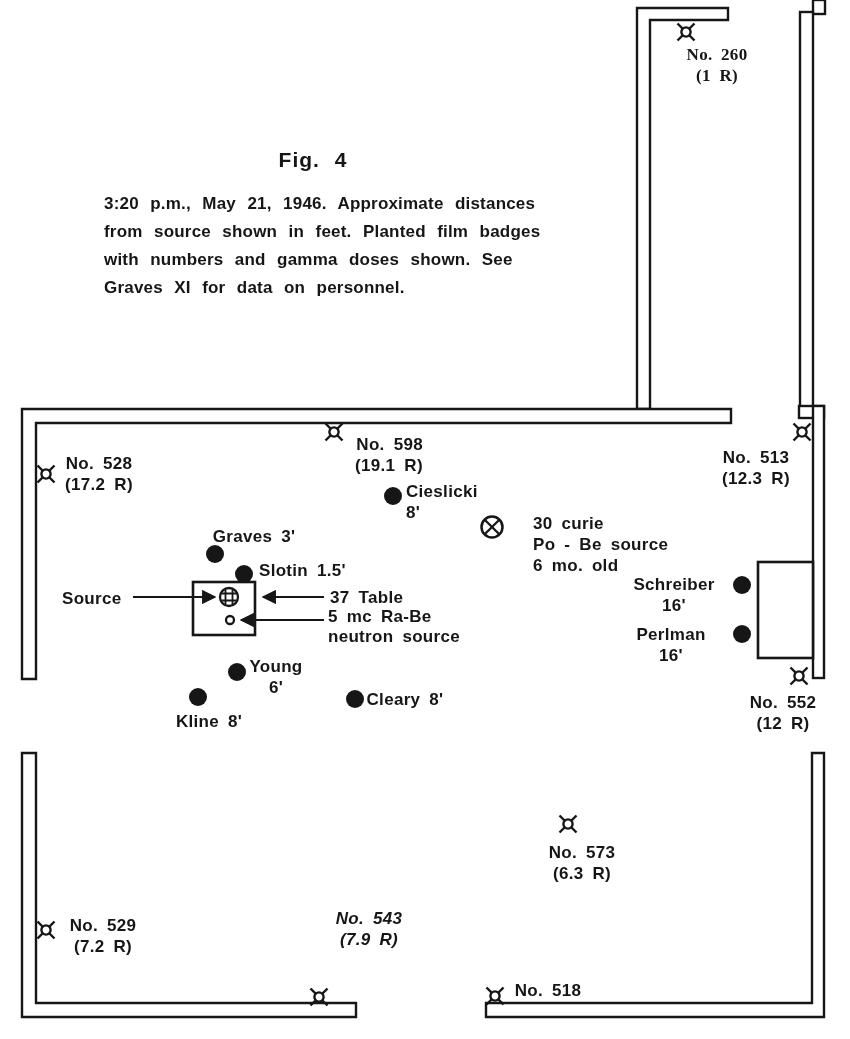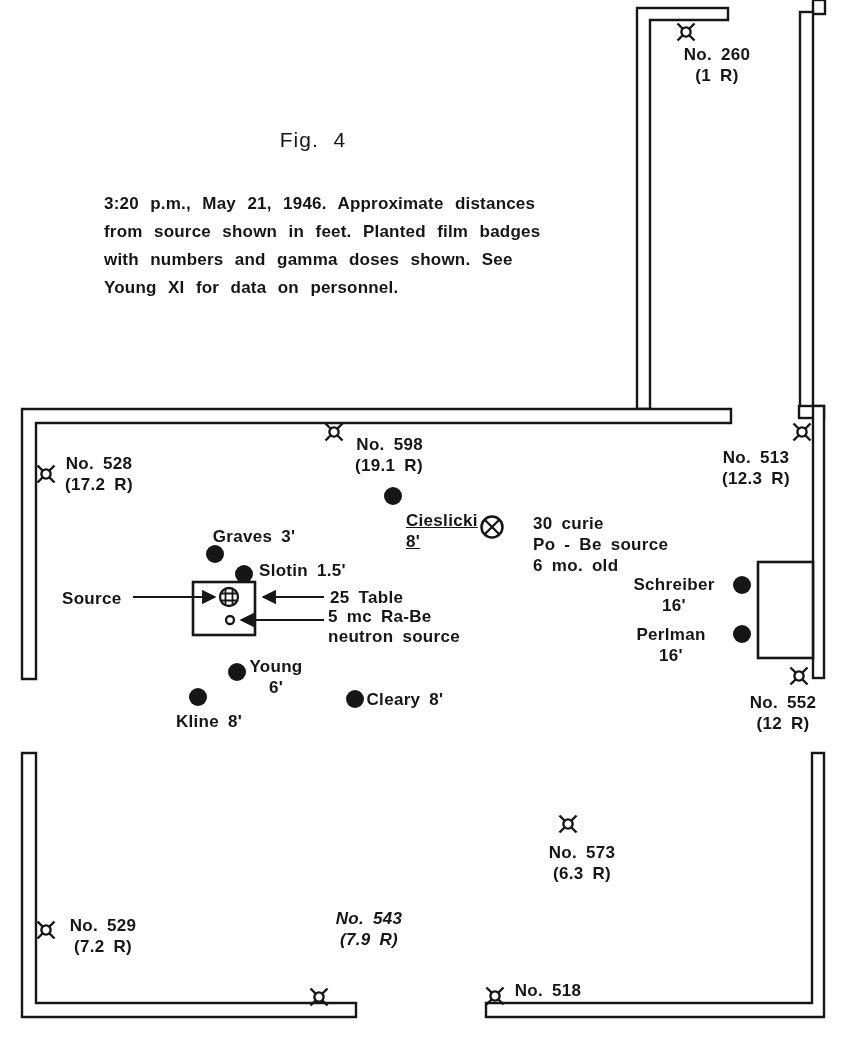--- a/index.html
+++ b/index.html
@@ -4,22 +4,22 @@
 <style>
   html,body{margin:0;padding:0;background:#ffffff;}
   #stage{position:relative;width:850px;height:1039px;background:#ffffff;overflow:hidden;
          font-family:"Liberation Sans",sans-serif;color:#161616;}
   #plan{position:absolute;left:0;top:0;z-index:1;}
   #plan .wall{fill:#ffffff;stroke:#161616;stroke-width:2.4;}
   #plan .furn{fill:#ffffff;stroke:#161616;stroke-width:2.6;}
   #plan .sym{fill:#ffffff;stroke:#161616;stroke-width:2.3;}
   #plan .symline{stroke:#161616;stroke-width:1.8;fill:none;}
   #plan .arrow{stroke:#161616;stroke-width:1.8;fill:none;}
-  .title{position:absolute;left:248px;top:128px;width:130px;z-index:3;text-align:center;
-         font-size:21px;font-weight:400;letter-spacing:1px;word-spacing:8px;}
+  .title{position:absolute;left:248px;top:148px;width:130px;z-index:3;text-align:center;
+         font-size:21px;font-weight:700;letter-spacing:1px;word-spacing:8px;}
   .caption{position:absolute;left:104px;top:190px;width:486px;z-index:3;}
   .cap-line{font-size:17px;font-weight:700;line-height:28px;letter-spacing:0.2px;word-spacing:6.5px;white-space:nowrap;}
   .lbl{position:absolute;z-index:3;font-size:17px;font-weight:700;line-height:21px;
        letter-spacing:0.3px;word-spacing:4px;white-space:nowrap;}
   .lbl.center{text-align:center;transform:translateX(-50%);}
   #markers{position:absolute;left:0;top:0;width:100%;height:100%;z-index:2;}
   .dot{position:absolute;width:18px;height:18px;margin:-9px 0 0 -9px;border-radius:50%;background:#161616;}
   .badge{position:absolute;width:22px;height:22px;margin:-11px 0 0 -11px;}
   .badge svg{width:100%;height:100%;display:block;}
   .badge line{stroke:#161616;stroke-width:2.4;}
@@ -73,46 +73,46 @@
     <line class="arrow" x1="133" y1="597" x2="215" y2="597" marker-end="url(#ah)"></line>
     <line class="arrow" x1="324" y1="597" x2="263" y2="597" marker-end="url(#ah)"></line>
     <line class="arrow" x1="324" y1="620" x2="241" y2="620" marker-end="url(#ah)"></line>
   </svg>
 
   <div class="title">Fig. 4</div>
   <div class="caption">
     <div class="cap-line">3:20 p.m., May 21, 1946. Approximate distances</div>
     <div class="cap-line">from source shown in feet. Planted film badges</div>
     <div class="cap-line">with numbers and gamma doses shown. See</div>
-    <div class="cap-line">Young XI for data on personnel.</div>
+    <div class="cap-line">Graves XI for data on personnel.</div>
   </div>
 
   <div class="lbl" style="left:62px;top:588px;">Source</div>
-  <div class="lbl" style="left:330px;top:587px;">25 Table</div>
+  <div class="lbl" style="left:330px;top:587px;">37 Table</div>
   <div class="lbl" style="left:328px;top:607px;line-height:20px;">
     <div>5 mc Ra-Be</div>
     <div>neutron source</div>
   </div>
   <div class="lbl" style="left:509px;top:513px;margin-left:24px;">
     <div>30 curie</div>
     <div>Po - Be source</div>
     <div>6 mo. old</div>
   </div>
 
   <div id="markers">
       <div class="dot" style="left: 215px; top: 554px;"></div>
       <div class="lbl center" style="left: 254px; top: 526px;">
         <div>Graves 3'</div>
       </div>
       <div class="dot" style="left: 244px; top: 574px;"></div>
       <div class="lbl" style="left: 259px; top: 560px;">
         <div>Slotin 1.5'</div>
       </div>
       <div class="dot" style="left: 393px; top: 496px;"></div>
-      <div class="lbl" style="left: 406px; top: 510px; text-decoration: underline;">
+      <div class="lbl" style="left: 406px; top: 481px;">
         <div>Cieslicki</div>
         <div>8'</div>
       </div>
       <div class="dot" style="left: 237px; top: 672px;"></div>
       <div class="lbl center" style="left: 276px; top: 656px;">
         <div>Young</div>
         <div>6'</div>
       </div>
       <div class="dot" style="left: 198px; top: 697px;"></div>
       <div class="lbl center" style="left: 209px; top: 711px;">
@@ -132,21 +132,21 @@
         <div>Perlman</div>
         <div>16'</div>
       </div>
       <div class="badge" style="left: 686px; top: 32px;">
         <svg viewBox="-11 -11 22 22">
           <line x1="-8.5" y1="-8.5" x2="8.5" y2="8.5"></line>
           <line x1="-8.5" y1="8.5" x2="8.5" y2="-8.5"></line>
           <circle cx="0" cy="0" r="4.6"></circle>
         </svg>
       </div>
-      <div class="lbl center" style="left: 717px; top: 44px;">
+      <div class="lbl center" style="left: 717px; top: 44px; font-family: Liberation Serif, serif;">
         <div>No. 260</div>
         <div>(1 R)</div>
       </div>
       <div class="badge" style="left: 46px; top: 474px;">
         <svg viewBox="-11 -11 22 22">
           <line x1="-8.5" y1="-8.5" x2="8.5" y2="8.5"></line>
           <line x1="-8.5" y1="8.5" x2="8.5" y2="-8.5"></line>
           <circle cx="0" cy="0" r="4.6"></circle>
         </svg>
       </div>

